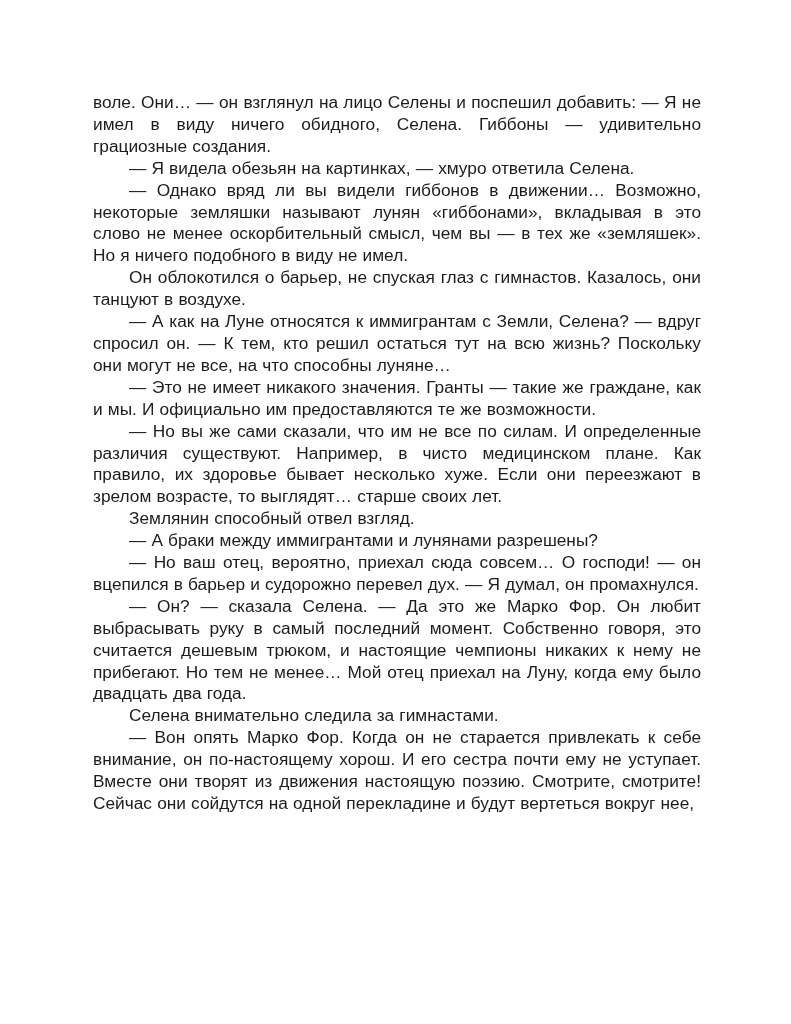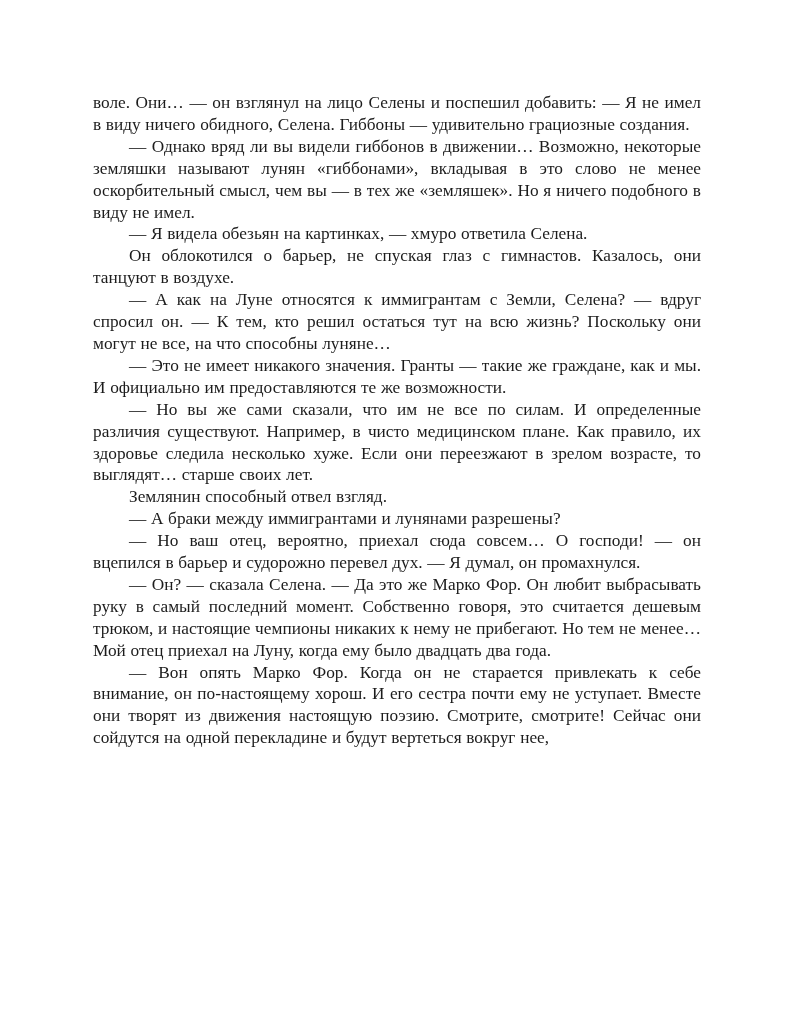--- a/index.html
+++ b/index.html
@@ -6,21 +6,21 @@
     margin: 0;
     padding: 0;
     background: #ffffff;
   }
   .page {
     position: relative;
     width: 791px;
     height: 1024px;
     background: #ffffff;
     overflow: hidden;
-    font-family: Liberation Serif, serif;
+    font-family: Liberation Sans, sans-serif;
   }
   .text-column {
     position: absolute;
     left: 93px;
     top: 92px;
     width: 608px;
     color: #1c1c1c;
     font-size: 17.3px;
     line-height: 21.9px;
     text-align: justify;
@@ -35,25 +35,26 @@
   .text-column p.para.no-indent {
     text-indent: 0;
   }
 </style>
 </head>
 <body>
 
 <div class="page">
   <div class="text-column">
       <p class="para no-indent">воле. Они… — он взглянул на лицо Селены и поспешил добавить: — Я не имел в виду ничего обидного, Селена. Гиббоны — удивительно грациозные создания.</p>
+      <p class="para">— Я видела обезьян на картинках, — хмуро ответила Селена.</p>
       <p class="para">— Однако вряд ли вы видели гиббонов в движении… Возможно, некоторые земляшки называют лунян «гиббонами», вкладывая в это слово не менее оскорбительный смысл, чем вы — в тех же «земляшек». Но я ничего подобного в виду не имел.</p>
-      <p class="para">— Я видела обезьян на картинках, — хмуро ответила Селена.</p>
       <p class="para">Он облокотился о барьер, не спуская глаз с гимнастов. Казалось, они танцуют в воздухе.</p>
       <p class="para">— А как на Луне относятся к иммигрантам с Земли, Селена? — вдруг спросил он. — К тем, кто решил остаться тут на всю жизнь? Поскольку они могут не все, на что способны луняне…</p>
       <p class="para">— Это не имеет никакого значения. Гранты — такие же граждане, как и мы. И официально им предоставляются те же возможности.</p>
-      <p class="para">— Но вы же сами сказали, что им не все по силам. И определенные различия существуют. Например, в чисто медицинском плане. Как правило, их здоровье следила несколько хуже. Если они переезжают в зрелом возрасте, то выглядят… старше своих лет.</p>
+      <p class="para">— Но вы же сами сказали, что им не все по силам. И определенные различия существуют. Например, в чисто медицинском плане. Как правило, их здоровье бывает несколько хуже. Если они переезжают в зрелом возрасте, то выглядят… старше своих лет.</p>
       <p class="para">Землянин способный отвел взгляд.</p>
       <p class="para">— А браки между иммигрантами и лунянами разрешены?</p>
       <p class="para">— Но ваш отец, вероятно, приехал сюда совсем… О господи! — он вцепился в барьер и судорожно перевел дух. — Я думал, он промахнулся.</p>
       <p class="para">— Он? — сказала Селена. — Да это же Марко Фор. Он любит выбрасывать руку в самый последний момент. Собственно говоря, это считается дешевым трюком, и настоящие чемпионы никаких к нему не прибегают. Но тем не менее… Мой отец приехал на Луну, когда ему было двадцать два года.</p>
+      <p class="para">Селена внимательно следила за гимнастами.</p>
       <p class="para">— Вон опять Марко Фор. Когда он не старается привлекать к себе внимание, он по-настоящему хорош. И его сестра почти ему не уступает. Вместе они творят из движения настоящую поэзию. Смотрите, смотрите! Сейчас они сойдутся на одной перекладине и будут вертеться вокруг нее,</p>
     </div>
 </div>
 
 </body></html>

